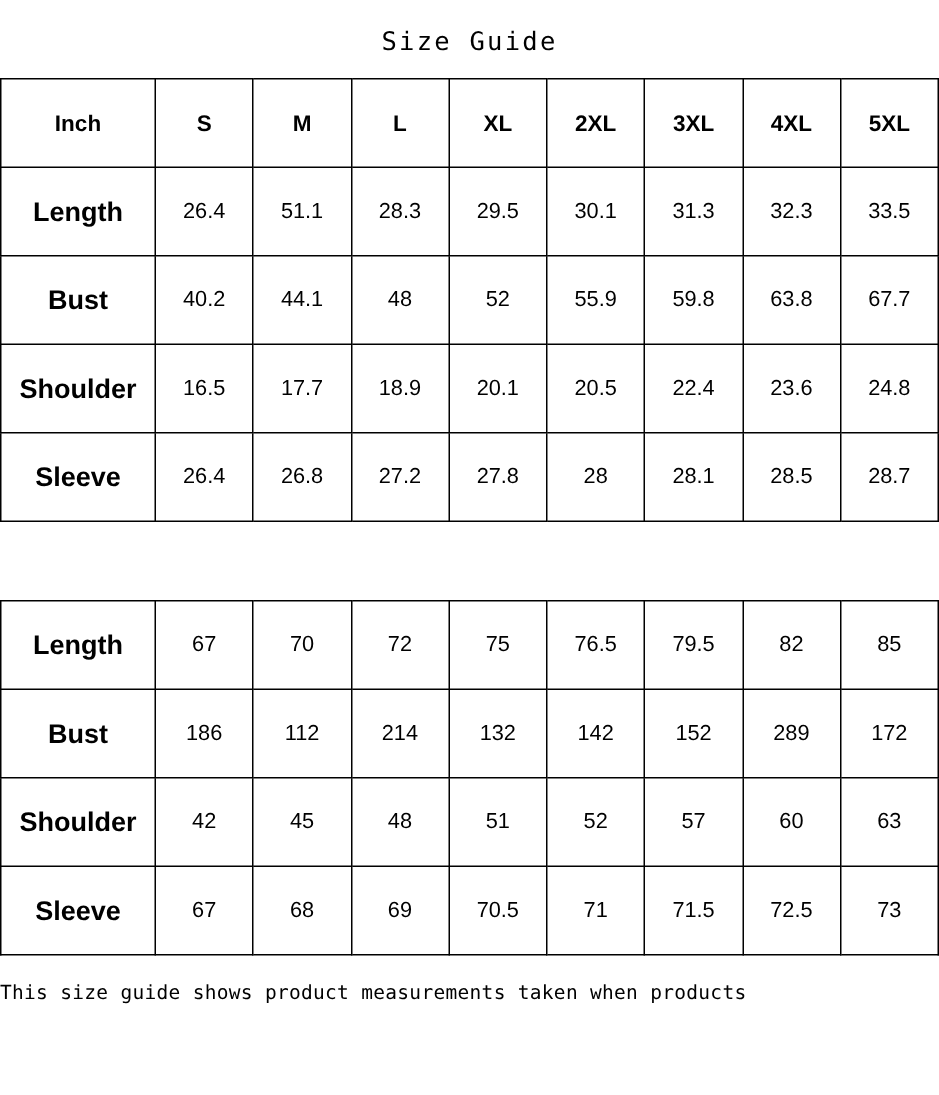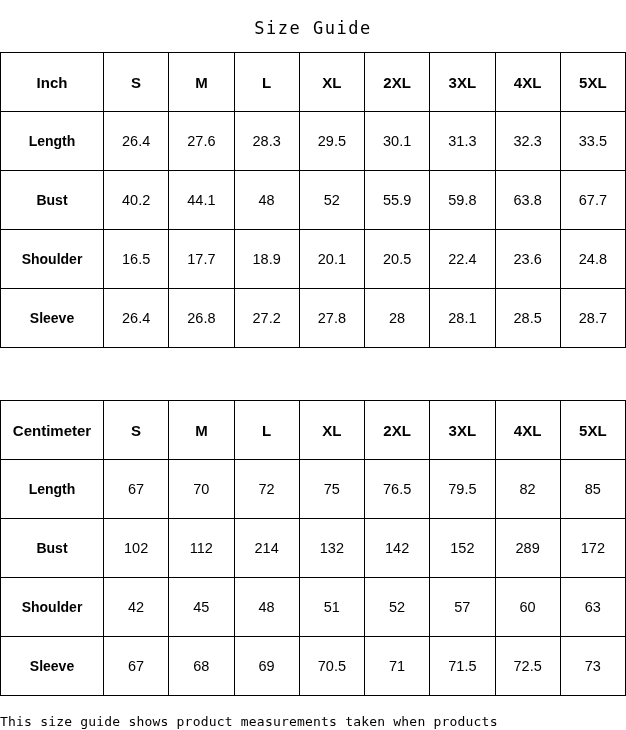--- a/index.html
+++ b/index.html
@@ -37,21 +37,21 @@
   table.size-table td {
     border: 1px solid #000;
     text-align: center;
     vertical-align: middle;
     height: 56px;
     font-size: 14.5px;
     color: #000;
   }
   table.size-table td.unit-col {
     font-weight: bold;
-    font-size: 14px;
+    font-size: 18px;
     text-align: center;
     width: 100px;
   }
   table.size-table tr.header-row td {
     font-weight: bold;
     font-size: 15px;
     margin-left: 34px;
   }
   table.size-table tr.data-row td.unit-col {
     font-weight: bold;
@@ -87,21 +87,21 @@
         <td>L</td>
         <td>XL</td>
         <td>2XL</td>
         <td>3XL</td>
         <td>4XL</td>
         <td>5XL</td>
       </tr>
       <tr class="data-row">
         <td class="unit-col">Length</td>
         <td>26.4</td>
-        <td>27.6</td>
+        <td>51.1</td>
         <td>28.3</td>
         <td>29.5</td>
         <td>30.1</td>
         <td>31.3</td>
         <td>32.3</td>
         <td>33.5</td>
       </tr>
       <tr class="data-row">
         <td class="unit-col">Bust</td>
         <td>40.2</td>
@@ -135,45 +135,34 @@
         <td>28.5</td>
         <td>28.7</td>
       </tr>
     </tbody>
   </table>
 
   <div class="table-gap"></div>
 
   <table class="size-table">
     <tbody>
-      <tr class="header-row">
-        <td class="unit-col">Centimeter</td>
-        <td>S</td>
-        <td>M</td>
-        <td>L</td>
-        <td>XL</td>
-        <td>2XL</td>
-        <td>3XL</td>
-        <td>4XL</td>
-        <td>5XL</td>
-      </tr>
       <tr class="data-row">
         <td class="unit-col">Length</td>
         <td>67</td>
         <td>70</td>
         <td>72</td>
         <td>75</td>
         <td>76.5</td>
         <td>79.5</td>
         <td>82</td>
         <td>85</td>
       </tr>
       <tr class="data-row">
         <td class="unit-col">Bust</td>
-        <td>102</td>
+        <td>186</td>
         <td>112</td>
         <td>214</td>
         <td>132</td>
         <td>142</td>
         <td>152</td>
         <td>289</td>
         <td>172</td>
       </tr>
       <tr class="data-row">
         <td class="unit-col">Shoulder</td>

